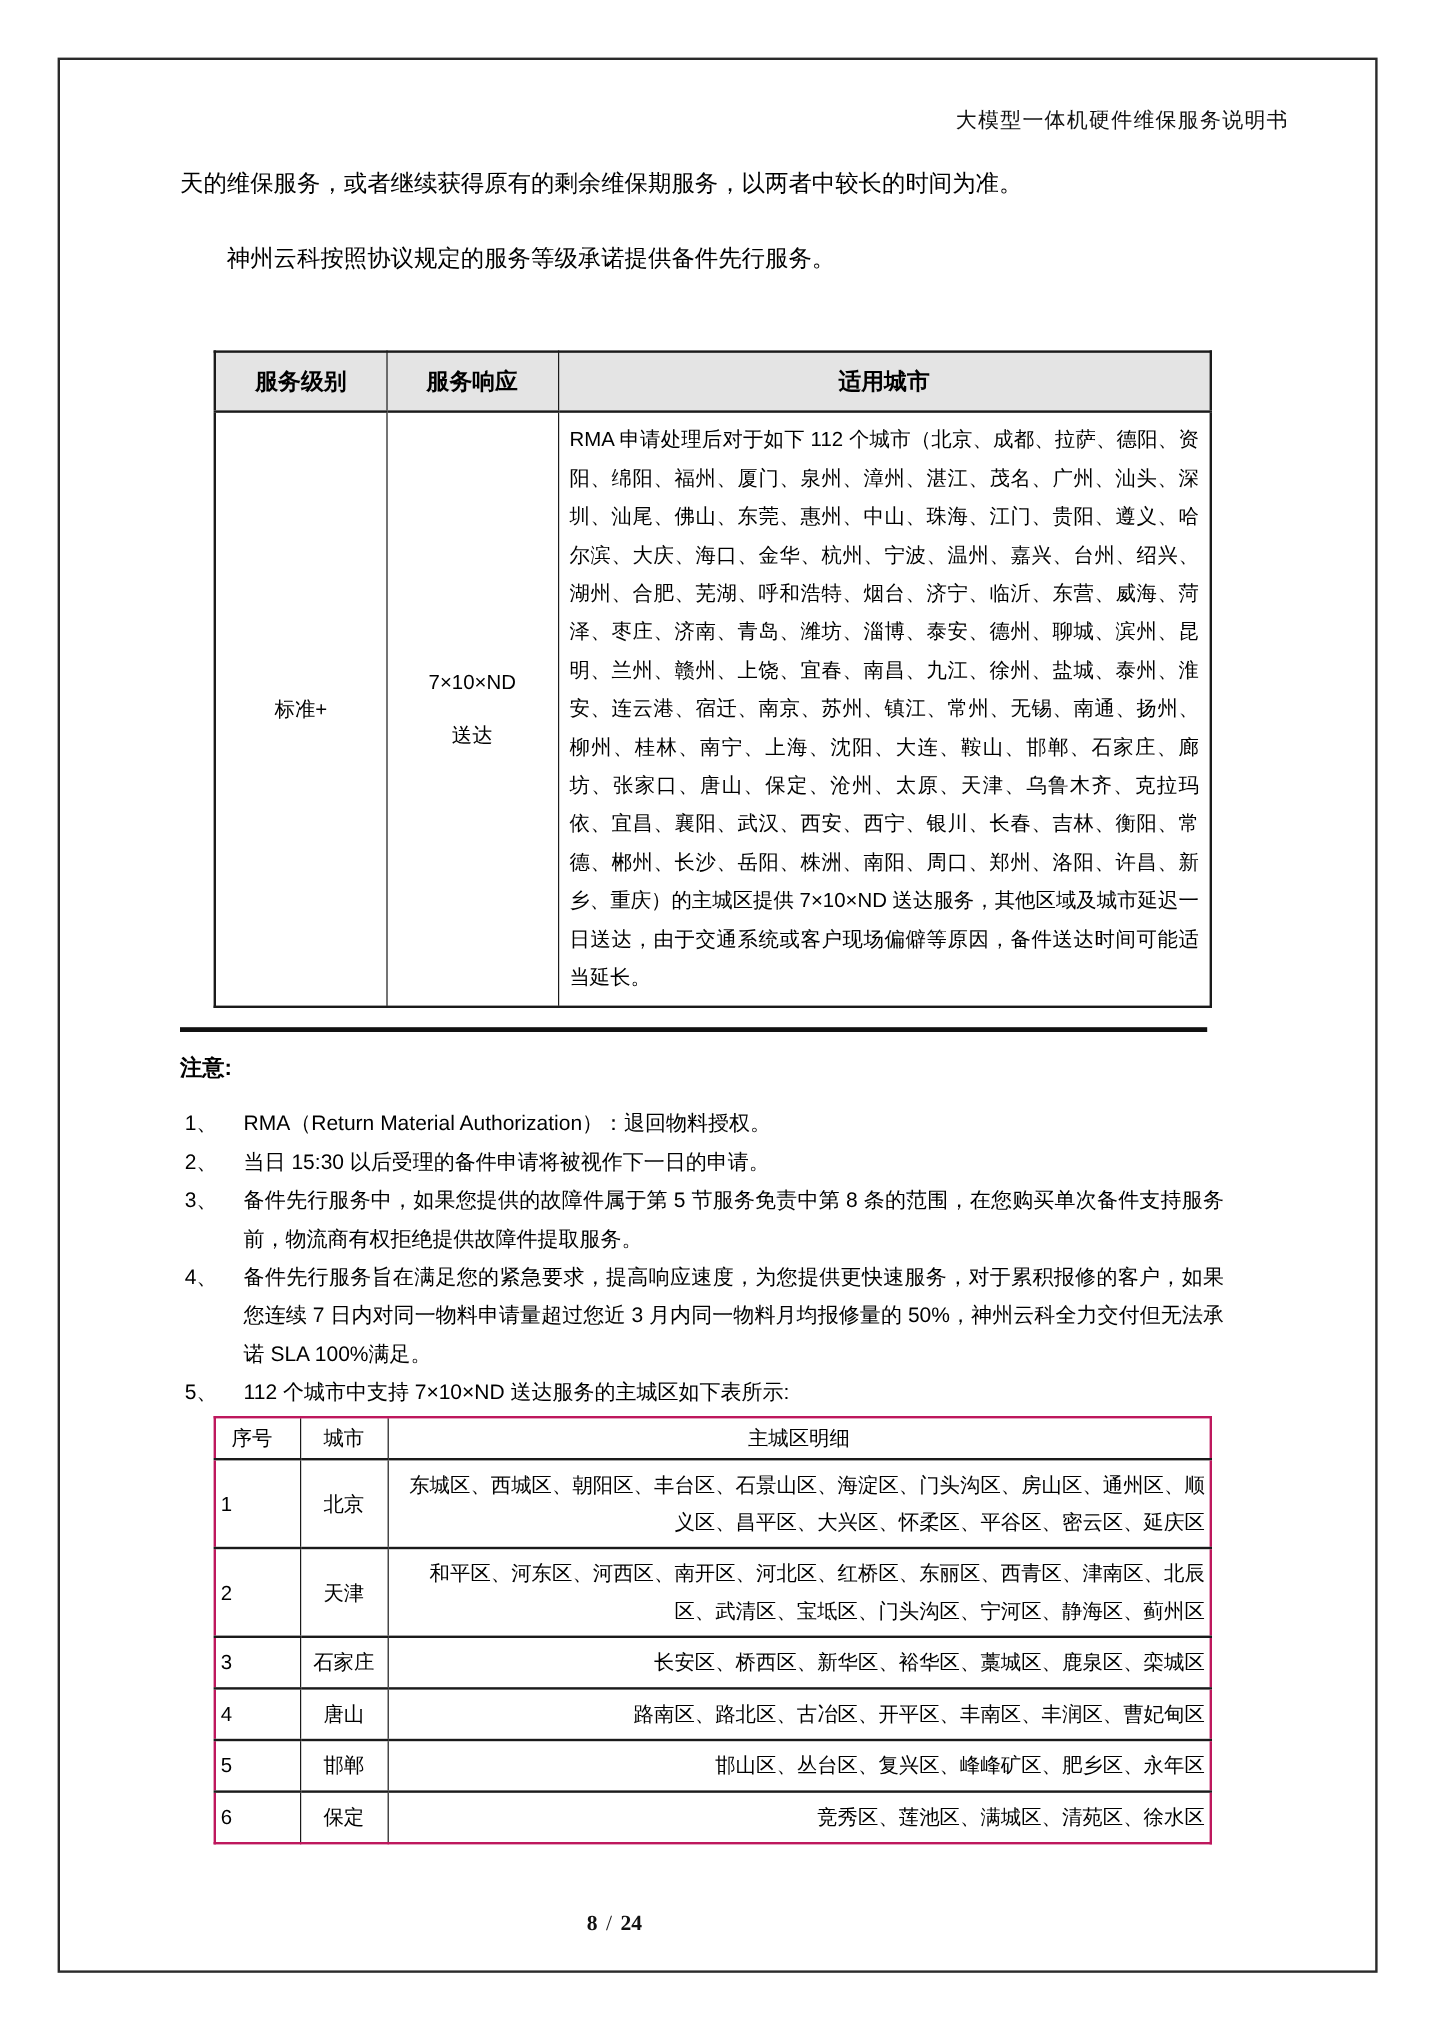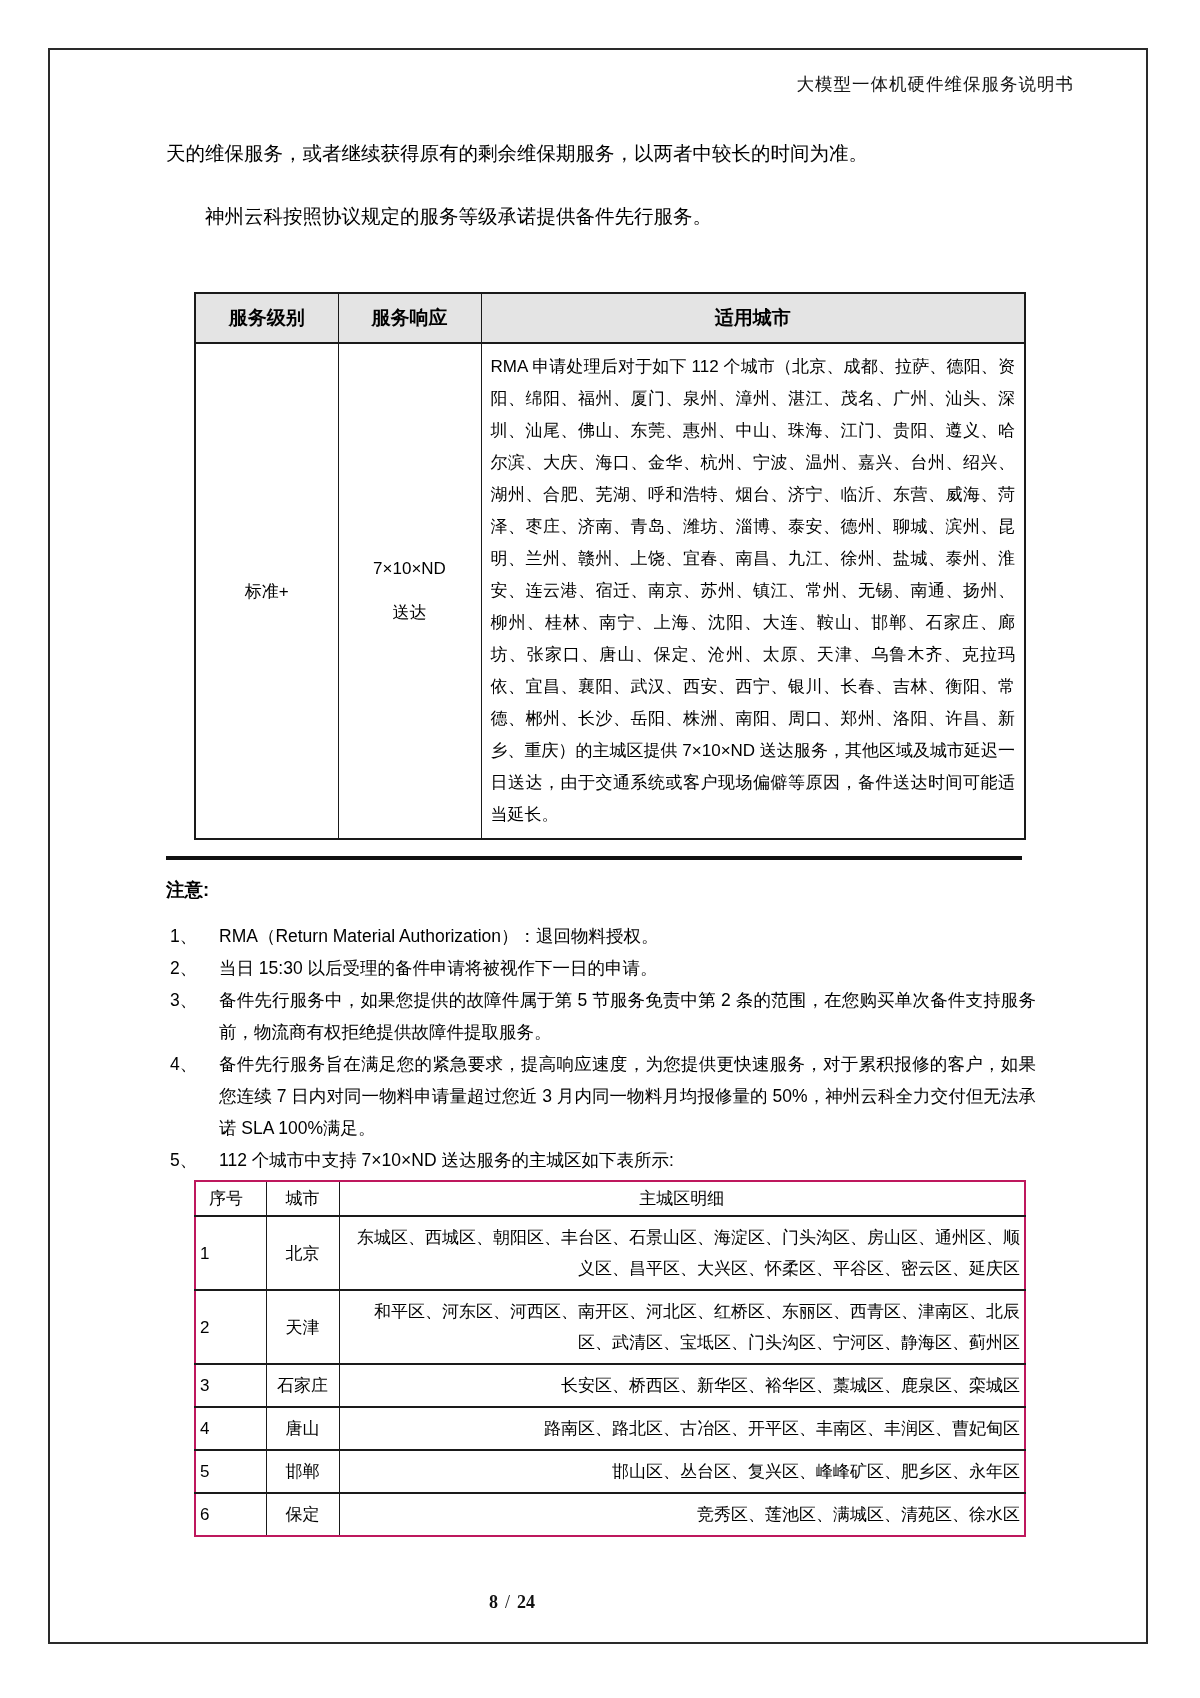--- a/index.html
+++ b/index.html
@@ -6,25 +6,25 @@
   body{
     width:1200px;height:1698px;position:relative;background:#ffffff;color:#000;
     font-family:"Liberation Sans","DejaVu Sans",sans-serif;
     -webkit-font-smoothing:antialiased;
   }
   .page-border{
     position:absolute;left:48px;top:48px;width:1100px;height:1596px;
     border:2px solid #2a2a2a;box-sizing:border-box;pointer-events:none;
   }
   .doc-header{
-    position:absolute;top:72px;right:126px;
+    position:absolute;top:88px;right:126px;
     font-family:"Liberation Serif","DejaVu Serif",serif;
     font-size:17.5px;letter-spacing:1px;color:#111;
   }
-  .content{position:absolute;left:166px;top:0;width:870px;}
+  .content{position:absolute;left:150px;top:0;width:870px;}
   .p1{margin:140px 0 0 0;font-size:19.5px;line-height:27px;}
   .p2{margin:36px 0 12px 0;font-size:19.5px;line-height:27px;text-indent:39px;}
   .sec-heading{margin:42px 0 0 0;font-size:20px;line-height:28px;font-weight:bold;}
 
   table{border-collapse:collapse;padding-left:42px;}
   .svc-table{
     margin:62px 0 0 28px;width:830px;table-layout:fixed;
     border:2px solid #1a1a1a;
   }
   .svc-table col.c1{width:143px;}
@@ -131,21 +131,21 @@
     <div class="note-item">
       <span class="note-num">1、</span>
       <span class="note-text">RMA（Return Material Authorization）：退回物料授权。</span>
     </div>
     <div class="note-item">
       <span class="note-num">2、</span>
       <span class="note-text">当日 15:30 以后受理的备件申请将被视作下一日的申请。</span>
     </div>
     <div class="note-item">
       <span class="note-num">3、</span>
-      <span class="note-text">备件先行服务中，如果您提供的故障件属于第 5 节服务免责中第 2 条的范围，在您购买单次备件支持服务前，物流商有权拒绝提供故障件提取服务。</span>
+      <span class="note-text">备件先行服务中，如果您提供的故障件属于第 5 节服务免责中第 8 条的范围，在您购买单次备件支持服务前，物流商有权拒绝提供故障件提取服务。</span>
     </div>
     <div class="note-item">
       <span class="note-num">4、</span>
       <span class="note-text">备件先行服务旨在满足您的紧急要求，提高响应速度，为您提供更快速服务，对于累积报修的客户，如果您连续 7 日内对同一物料申请量超过您近 3 月内同一物料月均报修量的 50%，神州云科全力交付但无法承诺 SLA 100%满足。</span>
     </div>
     <div class="note-item">
       <span class="note-num">5、</span>
       <span class="note-text">112 个城市中支持 7×10×ND 送达服务的主城区如下表所示:</span>
     </div>
   </div>

